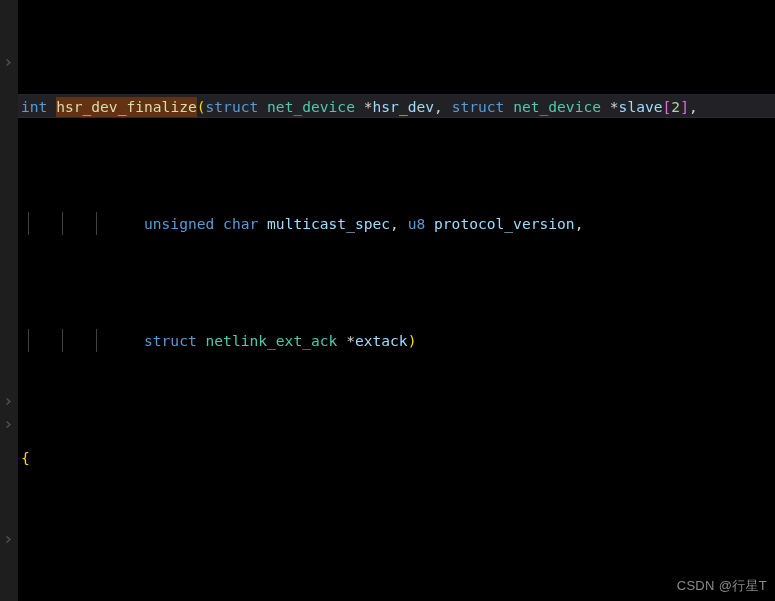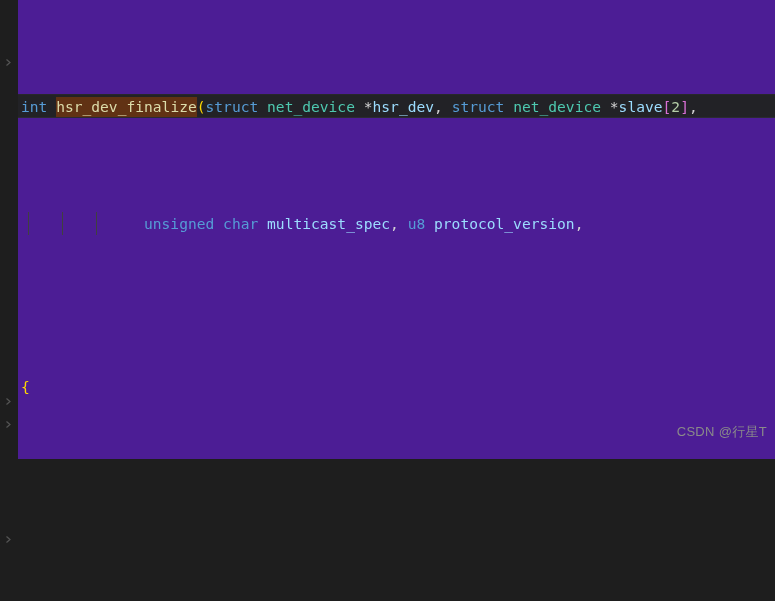--- a/index.html
+++ b/index.html
@@ -1,21 +1,21 @@
 <!DOCTYPE html>
 <html><head>
 <meta charset="utf-8">
 <style>
   html,body{margin:0;padding:0;background:#1e1e1e;}
   body{
     width:775px;height:601px;overflow:hidden;
     font-family:"DejaVu Sans Mono","Liberation Mono",monospace;
     background:#1e1e1e;color:#d4d4d4;position:relative;
   }
-  #editor{position:relative;width:775px;height:459px;background:#4c1d95;}
+  #editor{position:relative;width:775px;height:601px;background:#000000;}
 
   
   .gutter{
     position:absolute;left:0;top:0;width:18px;height:601px;
     background:#1e1e1e;z-index:3;
   }
   .fold-arrow{
     position:absolute;left:4px;width:9px;height:9px;
     opacity:.50;
   }
@@ -59,21 +59,21 @@
     background:#613214;
     border-radius:0;
     padding:1px 0 2px 0;
   }
   .caret{
     display:inline-block;width:2px;height:17px;
     background:#aeafad;vertical-align:-3px;margin-right:-2px;
   }
 
   .watermark{
-    position:absolute;right:8px;bottom:18px;
+    position:absolute;right:8px;bottom:6px;
     font-family:"Liberation Sans","DejaVu Sans",sans-serif;
     font-size:13px;color:#8a8a8a;z-index:9;letter-spacing:.3px;
   }
 </style>
 </head>
 <body>
 
 <div id="editor">
 
   <div class="gutter">
@@ -101,20 +101,21 @@
 
   <div class="code">
 
     
     <div class="line line-cur"><span class="kw">int</span> <span class="caret"></span><span class="sel fn">hsr_dev_finalize</span><span class="br1">(</span><span class="kw">struct</span> <span class="type">net_device</span> <span class="punc">*</span><span class="var">hsr_dev</span><span class="punc">, </span><span class="kw">struct</span> <span class="type">net_device</span> <span class="punc">*</span><span class="var">slave</span><span class="br2">[</span><span class="num">2</span><span class="br2">]</span><span class="punc">,</span></div>
 
     
     <div class="line"><span class="guide" style="left:10px;"></span><span class="guide" style="left:44px;"></span><span class="guide" style="left:78px;"></span>              <span class="kw">unsigned</span> <span class="kw">char</span> <span class="var">multicast_spec</span><span class="punc">, </span><span class="kw">u8</span> <span class="var">protocol_version</span><span class="punc">,</span></div>
 
     
+    <div class="line"><span class="guide" style="left:10px;"></span><span class="guide" style="left:44px;"></span><span class="guide" style="left:78px;"></span>              <span class="kw">struct</span> <span class="type">netlink_ext_ack</span> <span class="punc">*</span><span class="var">extack</span><span class="br1">)</span></div>
 
     
     <div class="line"><span class="br1">{</span></div>
 
     
 
     
     
 
     

